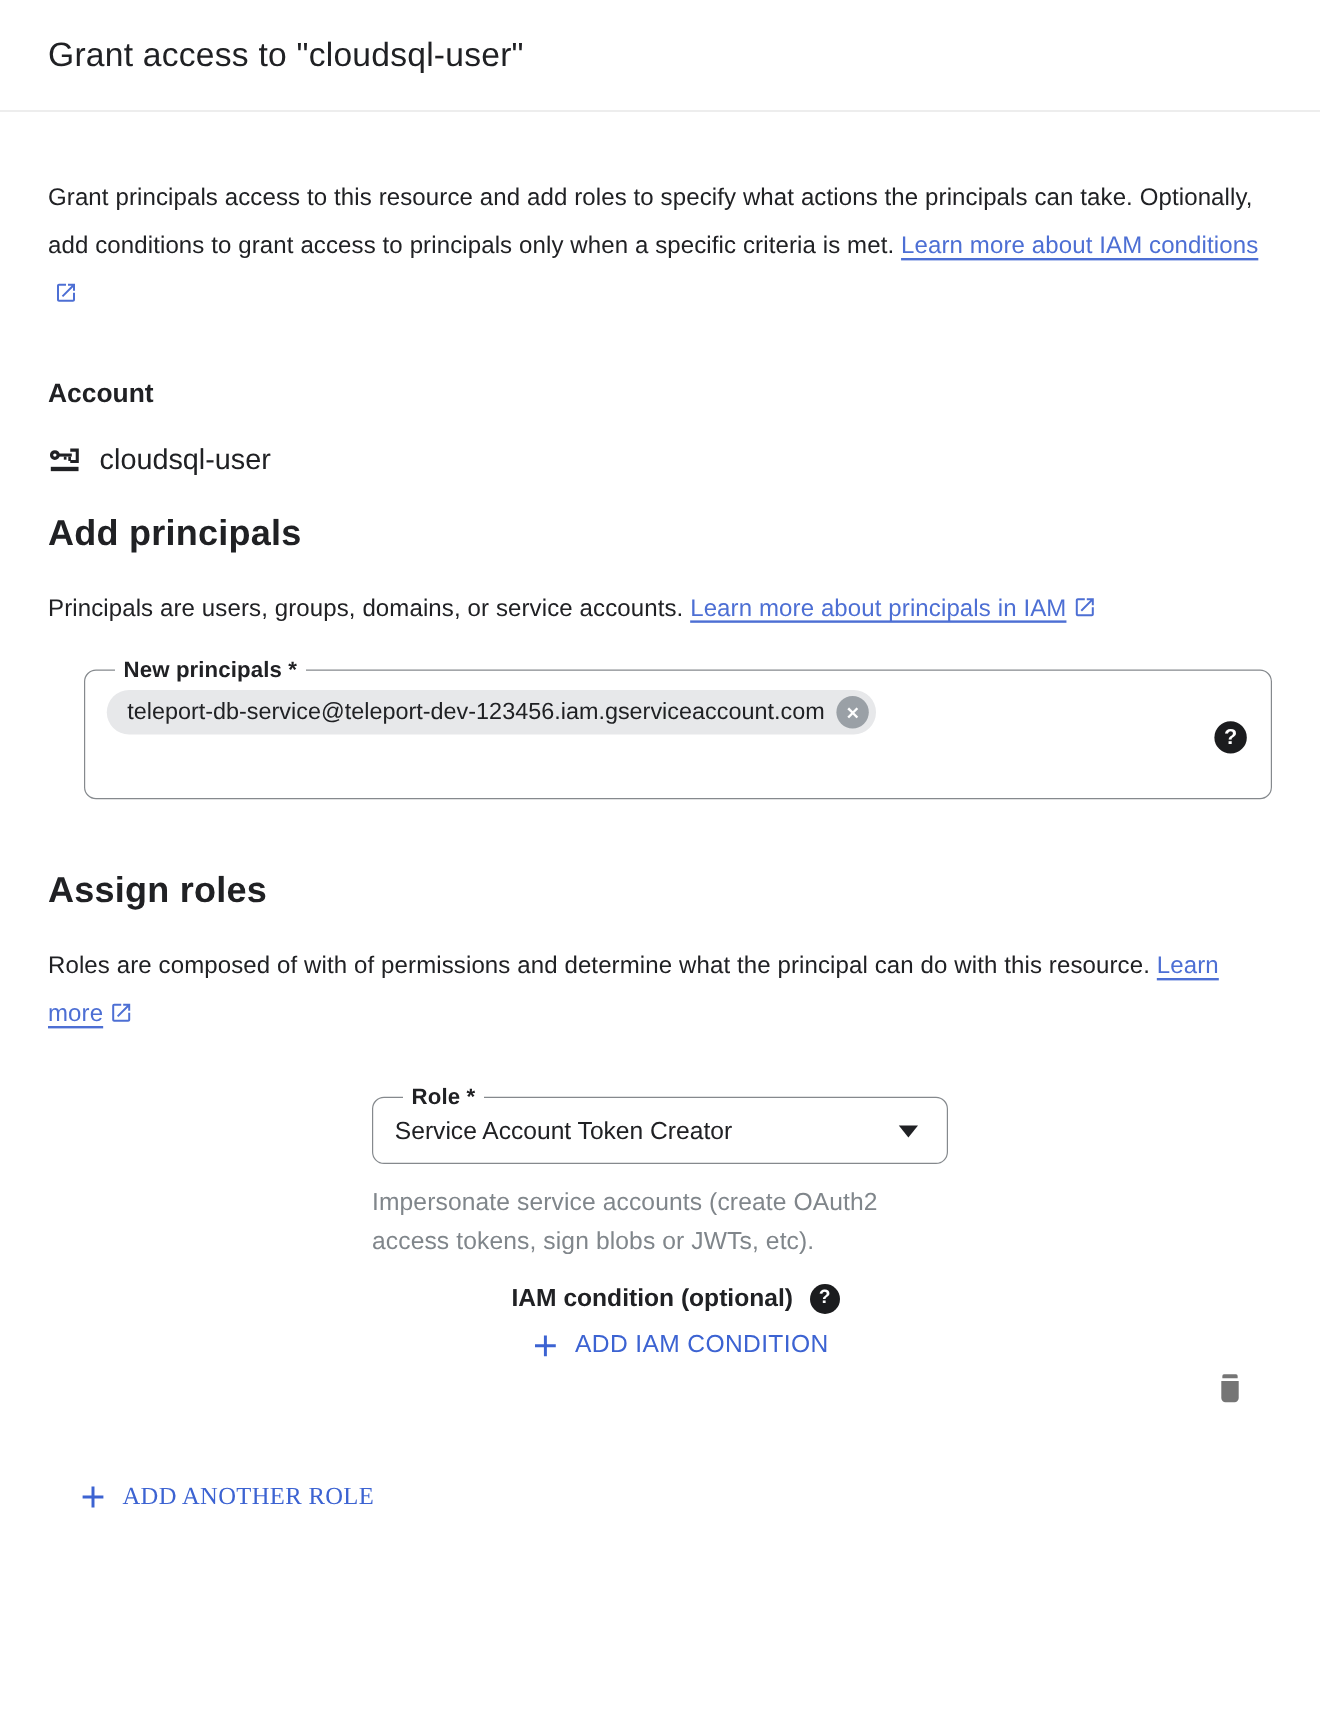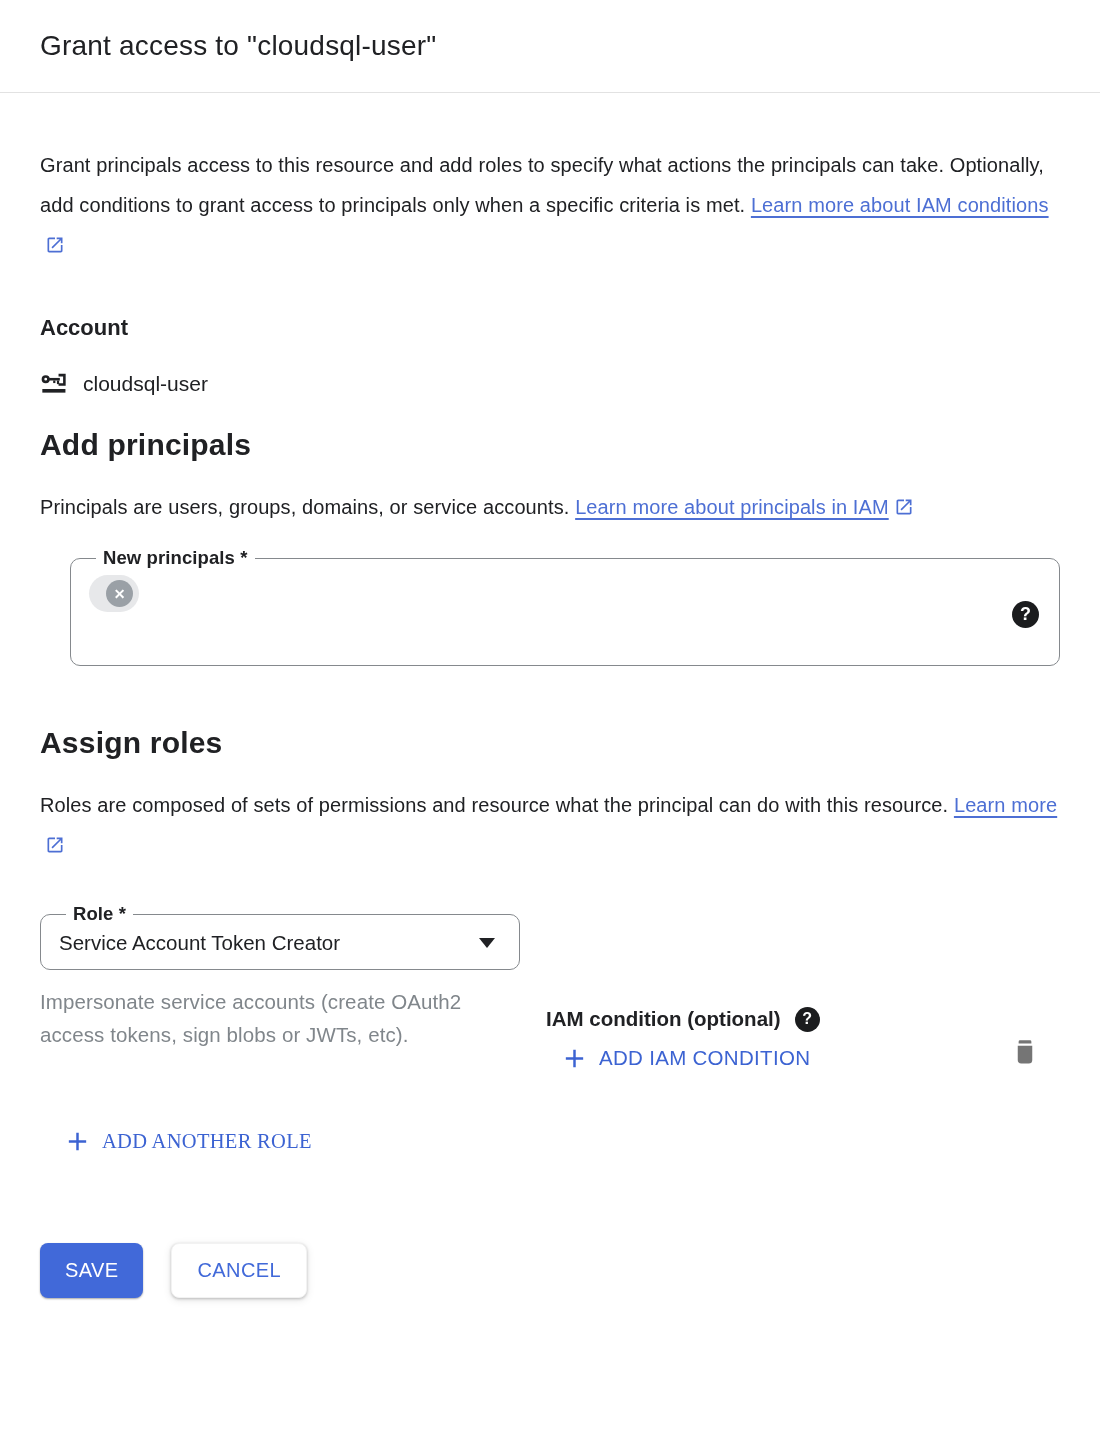--- a/index.html
+++ b/index.html
@@ -33,21 +33,21 @@
     color: var(--link);
     text-decoration: underline;
     text-underline-offset: 4px;
     cursor: pointer;
     white-space: normal;
   }
   .ext-icon { width: 20px; height: 20px; fill: var(--link); margin-left: 5px; vertical-align: -3px; }
 
   .section-sub { font-size: 22px; font-weight: 700; margin: 50px 0 0; }
 
-  .resource-row { margin-top: 29px; display: flex; align-items: center; gap: 15px; font-size: 21px; }
+  .resource-row { margin-top: 29px; display: flex; align-items: center; gap: 15px; font-size: 24px; }
   .key-icon svg { width: 28px; height: 28px; display: block; fill: #202124; }
 
   .section-h { font-size: 30px; font-weight: 700; margin: 0; letter-spacing: .2px; }
   .h-add-principals { margin-top: 30px; }
   .p-principals { margin-top: 25px; }
   .h-assign-roles { margin-top: 60px; }
   .p-roles { margin-top: 25px; }
 
   fieldset { border: 1px solid #85898d; border-radius: 10px; margin: 0; min-inline-size: 0; }
   legend { font-size: 18.5px; font-weight: 700; padding: 0 7px; margin-left: 7px; letter-spacing: .1px; }
@@ -70,21 +70,21 @@
   }
   .help-badge {
     width: 27px; height: 27px; border-radius: 50%;
     border: none; background: #1b1c1e; color: #fff;
     font-size: 18px; font-weight: 700; line-height: 1;
     display: flex; align-items: center; justify-content: center;
     cursor: pointer; padding: 0; flex: none;
   }
   .principals-body .help-badge { align-self: center; margin-top: 10px; }
 
-  .role-row { display: flex; align-items: flex-end; margin-top: 38px; }
+  .role-row { display: flex; align-items: center; margin-top: 38px; flex-direction: column; }
   .role-col { width: 480px; flex: none; }
   .role-field { padding: 0 16px 12px 18px; }
   .role-select {
     display: flex; align-items: center; justify-content: space-between;
     font-size: 20.5px; padding: 6px 4px 2px 0; cursor: pointer;
   }
   .caret-icon {
     width: 0; height: 0; margin-right: 4px;
     border-left: 8px solid transparent; border-right: 8px solid transparent;
     border-top: 10px solid #202124;
@@ -156,33 +156,34 @@
 
   <p class="body-text p-principals"><span>Principals are users, groups, domains, or service accounts.</span>
     <a class="link"><span>Learn more about principals in IAM</span><svg class="ext-icon" viewBox="0 0 24 24">
           <path d="M19 19H5V5h7V3H5c-1.1 0-2 .9-2 2v14c0 1.1.9 2 2 2h14c1.1 0 2-.9 2-2v-7h-2v7zM14 3v2h3.59l-9.83 9.83 1.41 1.41L19 6.41V10h2V3h-7z"></path>
         </svg></a></p>
 
   <fieldset class="principals-field">
     <legend>New principals *</legend>
     <div class="principals-body">
       <span class="chip">
+        <span>teleport-db-service@teleport-dev-123456.iam.gserviceaccount.com</span>
         <button class="chip-close">
             <span>✕</span>
           </button>
       </span>
       <button class="help-badge">
           <span>?</span>
         </button>
     </div>
   </fieldset>
 
   <h2 class="section-h h-assign-roles">Assign roles</h2>
 
-  <p class="body-text p-roles"><span>Roles are composed of sets of permissions and resource what the principal can do with this resource.</span>
+  <p class="body-text p-roles"><span>Roles are composed of with of permissions and determine what the principal can do with this resource.</span>
     <a class="link"><span>Learn more</span><svg class="ext-icon" viewBox="0 0 24 24">
           <path d="M19 19H5V5h7V3H5c-1.1 0-2 .9-2 2v14c0 1.1.9 2 2 2h14c1.1 0 2-.9 2-2v-7h-2v7zM14 3v2h3.59l-9.83 9.83 1.41 1.41L19 6.41V10h2V3h-7z"></path>
         </svg></a></p>
 
   <div class="role-row">
     <div class="role-col">
       <fieldset class="role-field">
         <legend>Role *</legend>
         <div class="role-select">
           <span>Service Account Token Creator</span>
@@ -221,18 +222,14 @@
 
   <button class="add-btn add-role">
     <span class="plus-icon">
         <svg viewBox="0 0 24 24">
           <path d="M10.9 4.3h2.2v6.6h6.6v2.2h-6.6v6.6h-2.2v-6.6H4.3v-2.2h6.6z"></path>
         </svg>
       </span>
     <span>ADD ANOTHER ROLE</span>
   </button>
 
-  <div class="actions">
-    <button class="btn btn-save">SAVE</button>
-    <button class="btn btn-cancel">CANCEL</button>
-  </div>
 
 </main>
 
 </body></html>

